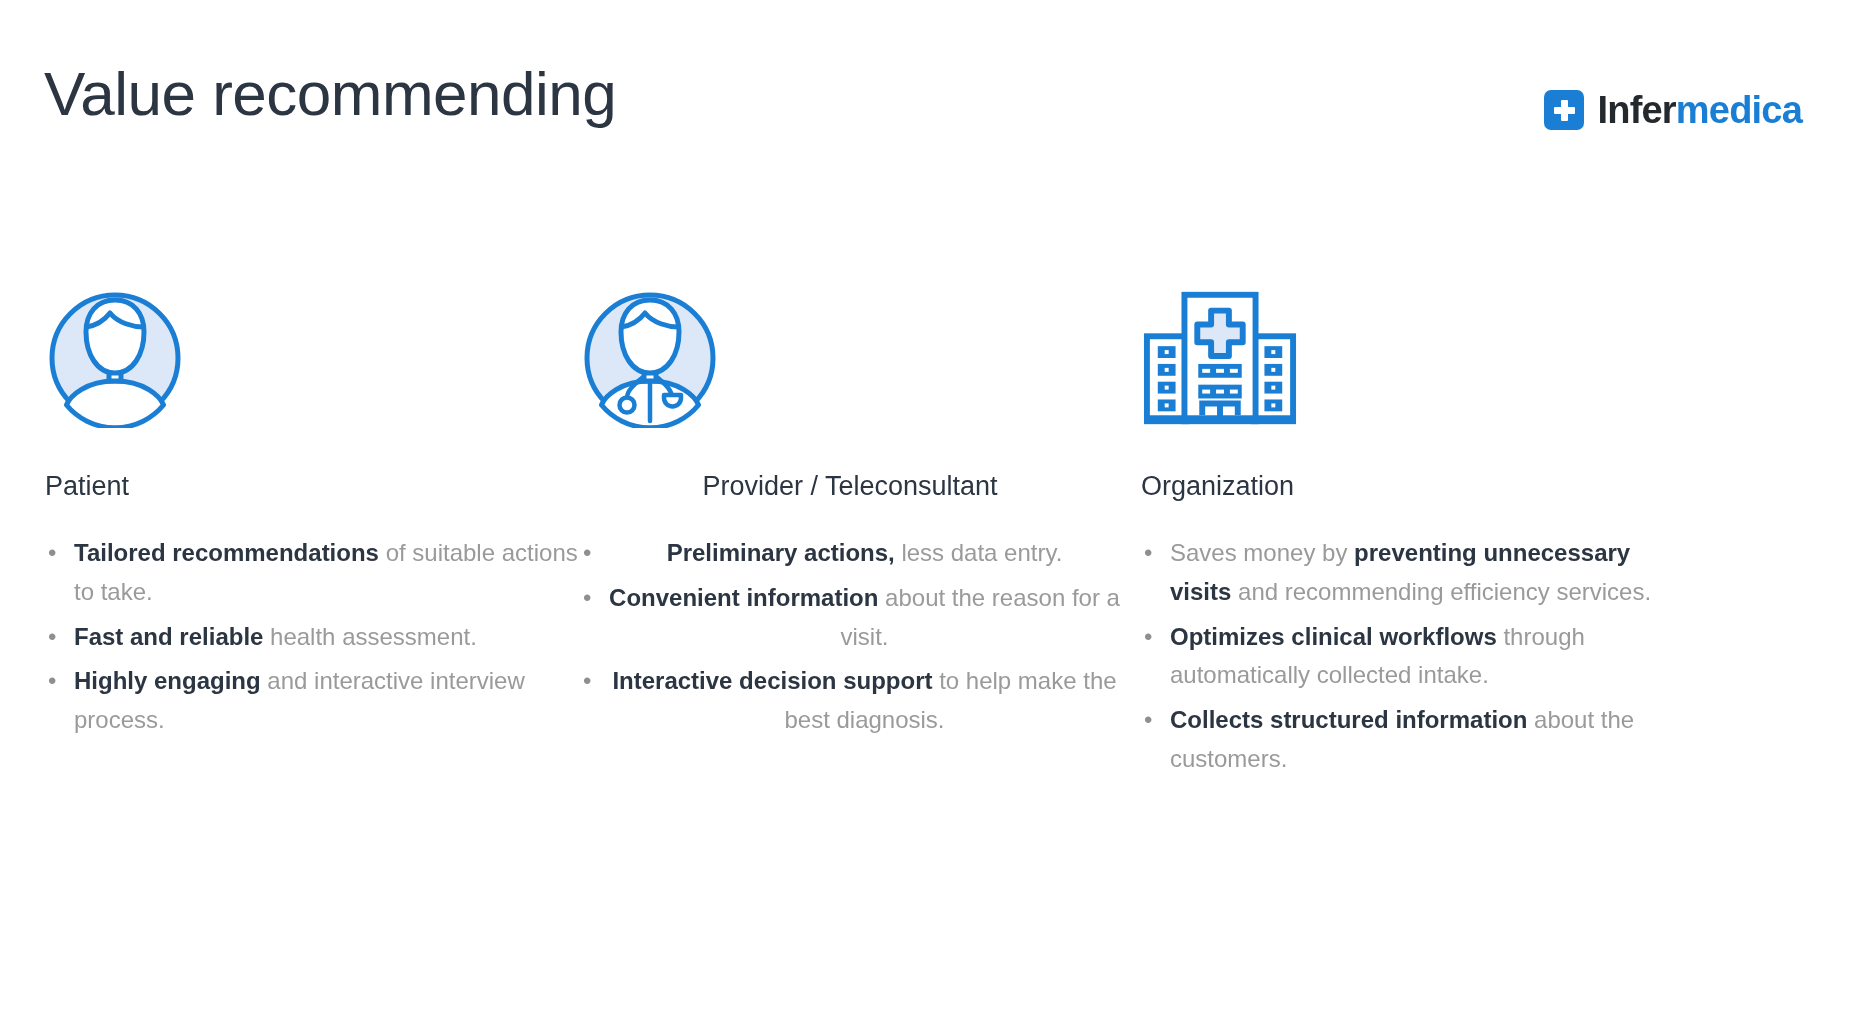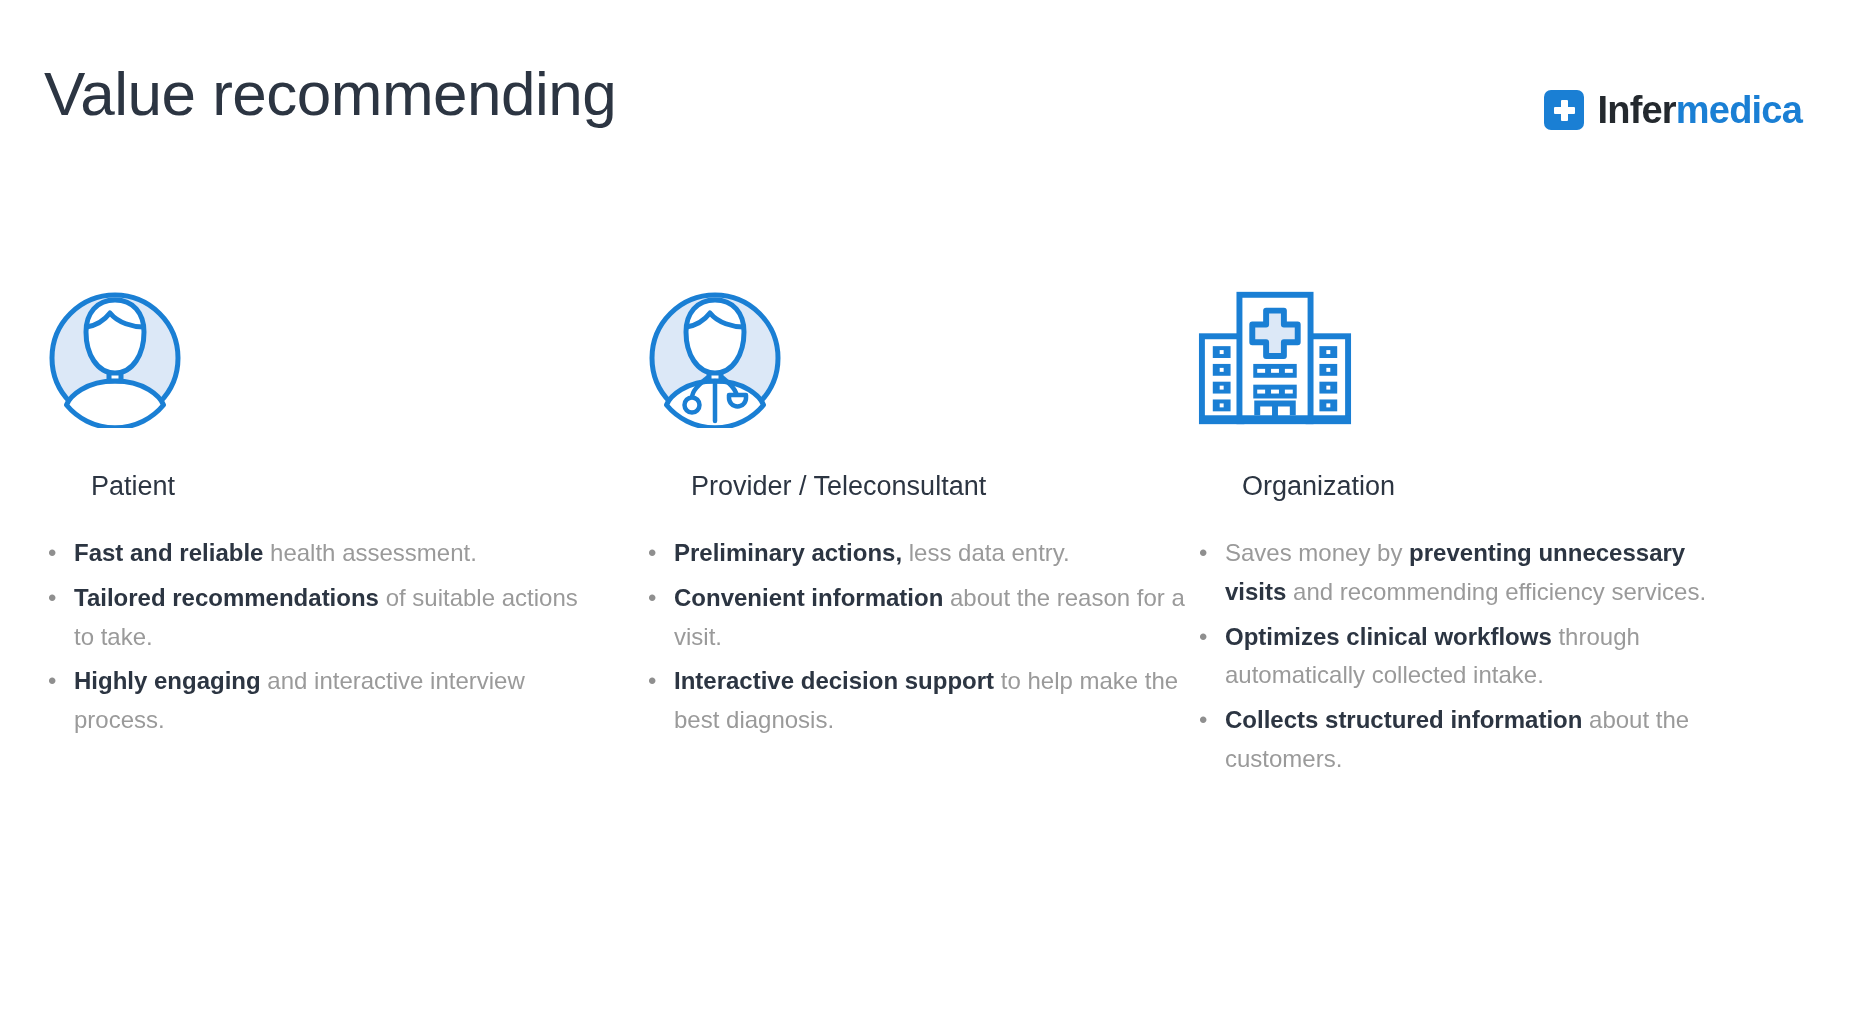--- a/index.html
+++ b/index.html
@@ -85,37 +85,36 @@
     top: 0;
     width: 1850px;
     height: 1020px;
   }
   .column {
     position: absolute;
     top: 288px;
     width: 540px;
   }
   .column.col-0 { left: 45px; }
-  .column.col-1 { left: 645px; }
-  .column.col-2 { left: 1196px; }
+  .column.col-1 { left: 580px; text-align: center; }
+  .column.col-2 { left: 1141px; }
 
   .col-icon {
     width: 140px;
     height: 140px;
     display: block;
   }
 
   .col-heading {
     margin-top: 42px;
     font-size: 27px;
     font-weight: 400;
     color: #2c3542;
     line-height: 1.2;
     white-space: nowrap;
-    margin-left: 46px;
   }
 
   .bullet-list {
     margin: 32px 0 0 0;
     padding: 0;
     list-style: none;
   }
   .bullet-item {
     position: relative;
     padding-left: 29px;
@@ -162,22 +161,22 @@
   <div class="column col-0">
     <svg class="col-icon" viewBox="0 0 140 140">
       <circle cx="70" cy="70" r="63" fill="#dce8f7" stroke="#1a7fd4" stroke-width="5"></circle>
       <path d="M70 93 C41 93 25 108 21.5 117 A63 63 0 0 0 118.5 117 C115 108 99 93 70 93 Z" fill="#ffffff" stroke="#1a7fd4" stroke-width="5" stroke-linejoin="round"></path>
       <path d="M64 82 h12 v11 h-12 z" fill="#ffffff" stroke="#1a7fd4" stroke-width="5" stroke-linejoin="round"></path>
       <path d="M70 12 C52 12 41 25 41 44 C41 66 52 85 70 85 C88 85 99 66 99 44 C99 25 88 12 70 12 Z" fill="#ffffff" stroke="#1a7fd4" stroke-width="5" stroke-linejoin="round"></path>
       <path d="M41.5 39 C48 38 58 34 65 25 C73 35 88 39 98.5 39" fill="none" stroke="#1a7fd4" stroke-width="5" stroke-linecap="round" stroke-linejoin="round"></path>
     </svg>
     <div class="col-heading">Patient</div>
     <ul class="bullet-list">
+      <li class="bullet-item"><b>Tailored recommendations</b><span class="plain"> of suitable actions to take.</span></li>
       <li class="bullet-item"><b>Fast and reliable</b><span class="plain"> health assessment.</span></li>
-      <li class="bullet-item"><b>Tailored recommendations</b><span class="plain"> of suitable actions to take.</span></li>
       <li class="bullet-item"><b>Highly engaging</b><span class="plain"> and interactive interview process.</span></li>
     </ul>
   </div>
 
   <div class="column col-1">
     <svg class="col-icon" viewBox="0 0 140 140">
       <circle cx="70" cy="70" r="63" fill="#dce8f7" stroke="#1a7fd4" stroke-width="5"></circle>
       <path d="M70 93 C41 93 25 108 21.5 117 A63 63 0 0 0 118.5 117 C115 108 99 93 70 93 Z" fill="#ffffff" stroke="#1a7fd4" stroke-width="5" stroke-linejoin="round"></path>
       <path d="M64 82 h12 v11 h-12 z" fill="#ffffff" stroke="#1a7fd4" stroke-width="5" stroke-linejoin="round"></path>
       <path d="M70 12 C52 12 41 25 41 44 C41 66 52 85 70 85 C88 85 99 66 99 44 C99 25 88 12 70 12 Z" fill="#ffffff" stroke="#1a7fd4" stroke-width="5" stroke-linejoin="round"></path>

